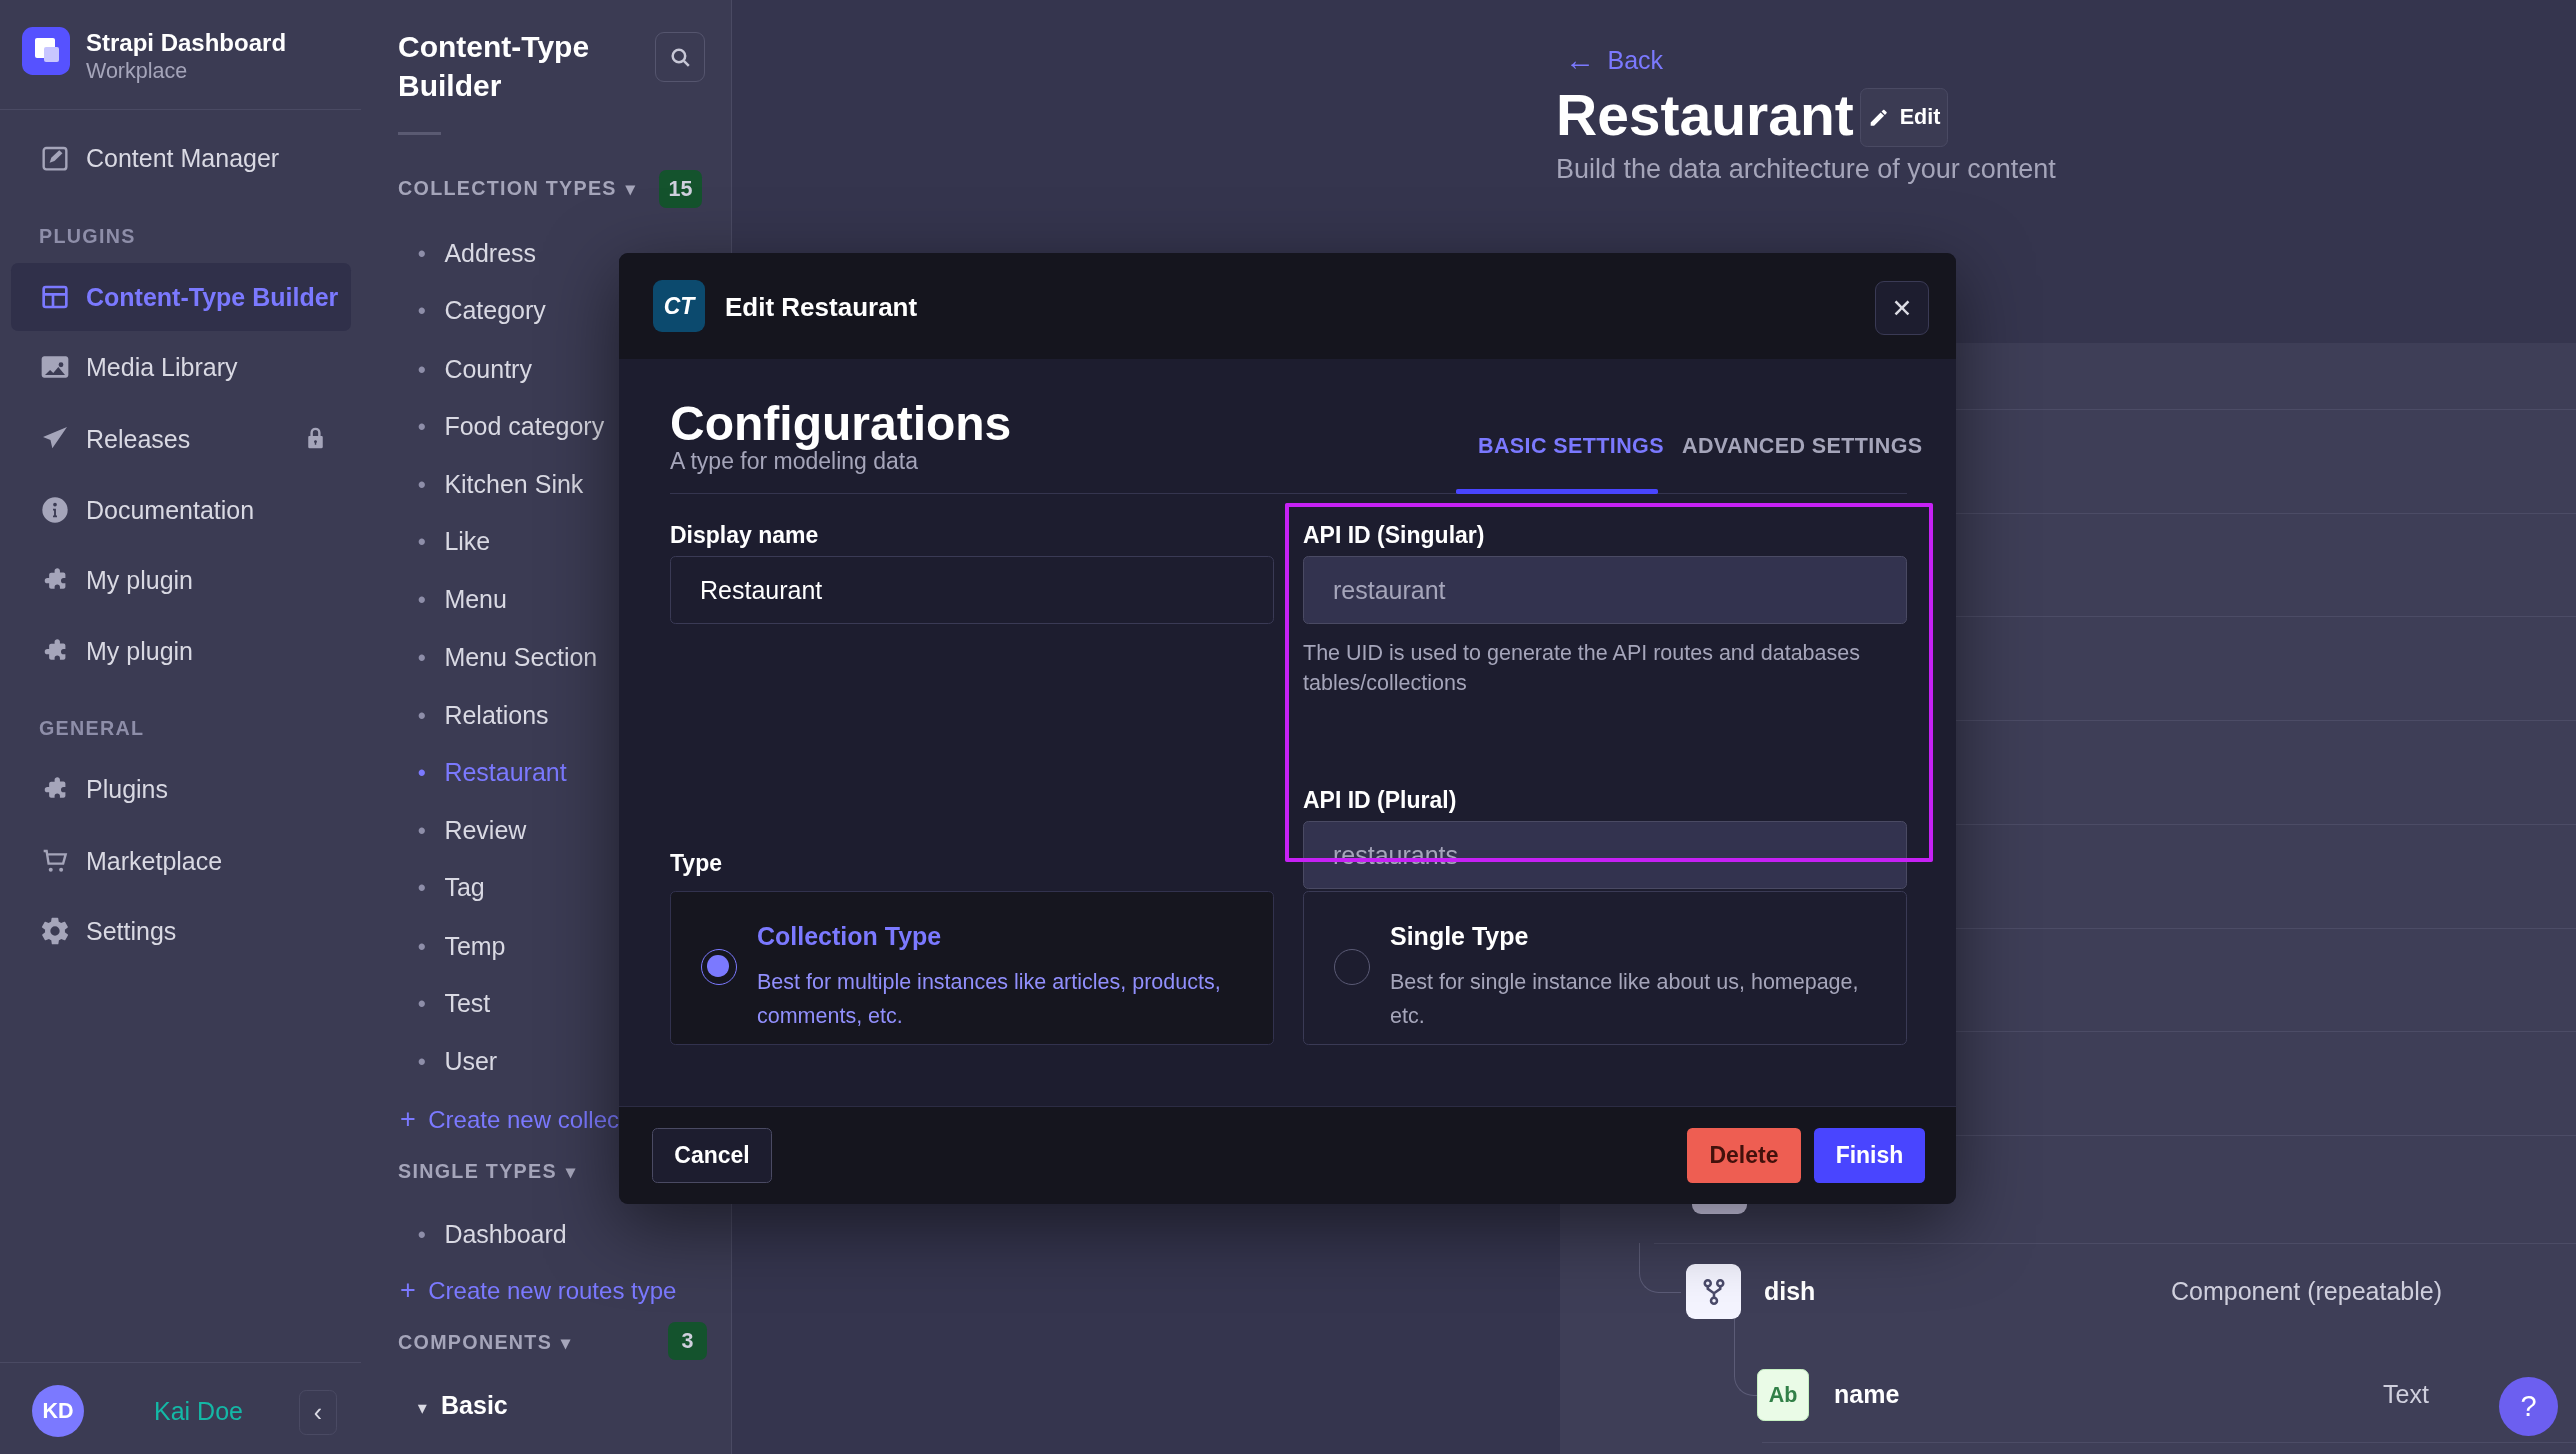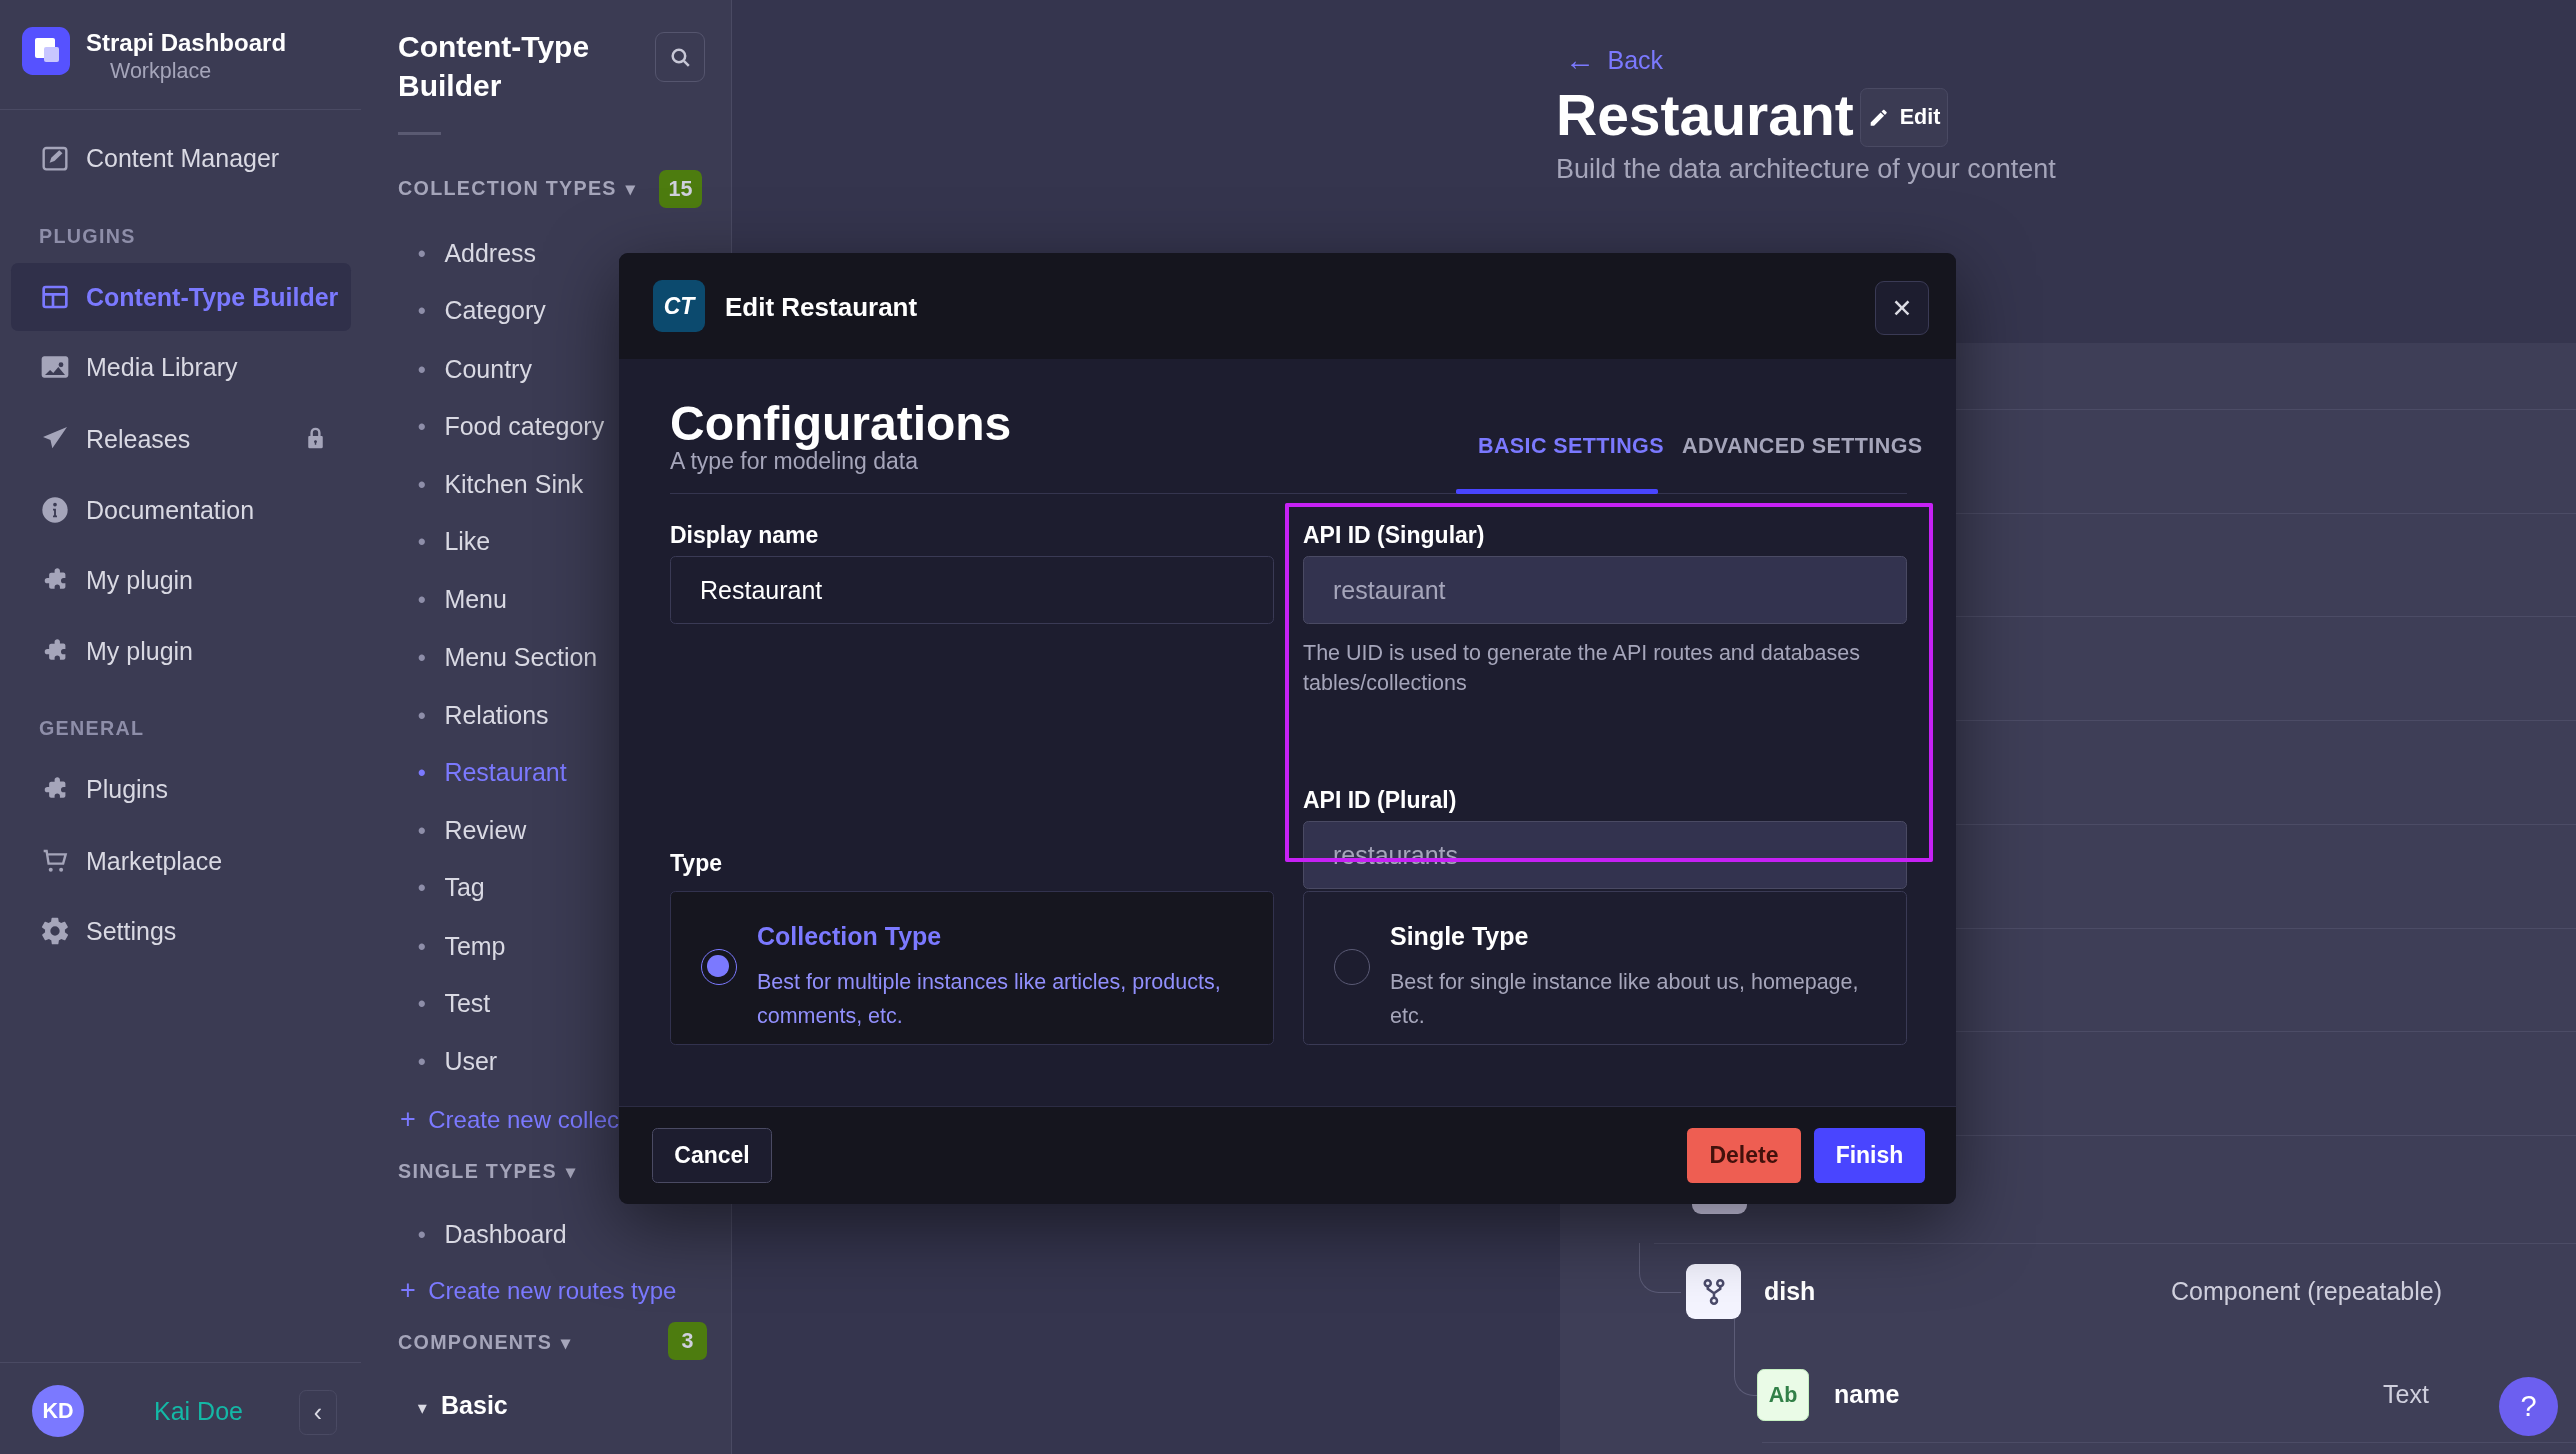--- a/index.html
+++ b/index.html
@@ -5,21 +5,21 @@
   html,body{margin:0;padding:0;background:#26263a;}
   .screen{position:relative;width:2576px;height:1454px;overflow:hidden;
     font-family:"Liberation Sans",sans-serif;background:#35354e;color:#e3e3ec;}
   .abs{position:absolute;}
   svg{display:block;}
 
   
   .sb1{left:0;top:0;width:361px;height:1454px;background:#3b3b53;border-right:0.9px solid #4a4a63;}
   .logo-tile{left:21.5px;top:27px;width:48px;height:48px;border-radius:10.7px;background:#5652ff;}
   .app-name{left:86px;top:29px;font-size:24px;font-weight:700;color:#ffffff;}
-  .app-sub{left:86px;top:59px;font-size:21.5px;color:#a5a5ba;margin-left:24px;}
+  .app-sub{left:86px;top:59px;font-size:21.5px;color:#a5a5ba;}
   .sb1-div{left:0;width:361px;height:0.9px;background:#4a4a63;}
   .nav-item{left:0;width:361px;height:57px;}
   .nav-item .nico{position:absolute;left:39px;top:12.5px;width:32px;height:32px;color:#a5a5ba;}
   .nav-item .nlabel{position:absolute;left:86px;top:12.5px;font-size:25px;line-height:32px;color:#d9d9e3;}
   .nav-active-bg{left:10.7px;width:340px;height:68px;background:#30304a;border-radius:7.2px;}
   .nav-item.active .nlabel{color:#7b79ff;font-weight:700;}
   .nav-item.active .nico{color:#7b79ff;}
   .sect-label{left:39px;font-size:19.7px;font-weight:700;letter-spacing:1.3px;color:#8e8ea9;}
   .lock-ico{position:absolute;left:301px;top:14.3px;width:29px;height:29px;color:#a5a5ba;}
   .avatar{left:32px;top:1385px;width:52px;height:52px;border-radius:50%;background:#7b79ff;
@@ -29,21 +29,21 @@
     color:#d9d9e3;font-size:25px;display:flex;align-items:center;justify-content:center;}
 
   
   .sb2{left:361px;top:0;width:370px;height:1454px;background:#3b3b53;border-right:0.9px solid #4a4a63;}
   .sb2-title{left:37px;top:27px;width:268px;font-size:30px;font-weight:700;color:#fff;line-height:39px;}
   .search-btn{left:294px;top:32px;width:48px;height:48px;border:0.9px solid #55556e;border-radius:9px;
     display:flex;align-items:center;justify-content:center;color:#c7c7d6;}
   .sb2-minidiv{left:37px;top:132px;width:43px;height:2.7px;background:#5a5a72;}
   .group-label{left:37px;font-size:19.7px;font-weight:700;letter-spacing:1.3px;color:#a5a5ba;}
   .group-caret{font-size:18px;color:#a5a5ba;margin-left:9px;}
-  .count-badge{width:43px;height:38px;background:#4d7c0f;border-radius:7.2px;color:#d0d0de;
+  .count-badge{width:43px;height:38px;background:#14532d;border-radius:7.2px;color:#d0d0de;
     font-size:21.5px;font-weight:700;display:flex;align-items:center;justify-content:center;}
   .ct-item{left:37px;width:333px;height:36px;line-height:36px;font-size:25px;color:#d9d9e3;white-space:nowrap;}
   .ct-item .bullet{display:inline-block;width:10.7px;margin:0 16px 0 19.7px;color:#8e8ea9;font-size:23px;}
   .ct-item.active{color:#7b79ff;}
   .ct-item.active .bullet{color:#7b79ff;}
   .create-link{left:39px;height:36px;line-height:36px;font-size:24px;color:#7b79ff;white-space:nowrap;}
   .create-link .plus{font-size:27px;margin-right:12.5px;}
   .comp-group{left:37px;height:36px;line-height:36px;font-size:25px;color:#fff;font-weight:700;white-space:nowrap;}
   .comp-group .caret{color:#d9d9e3;font-size:18px;margin:0 14.3px 0 19.7px;font-weight:400;}
 

